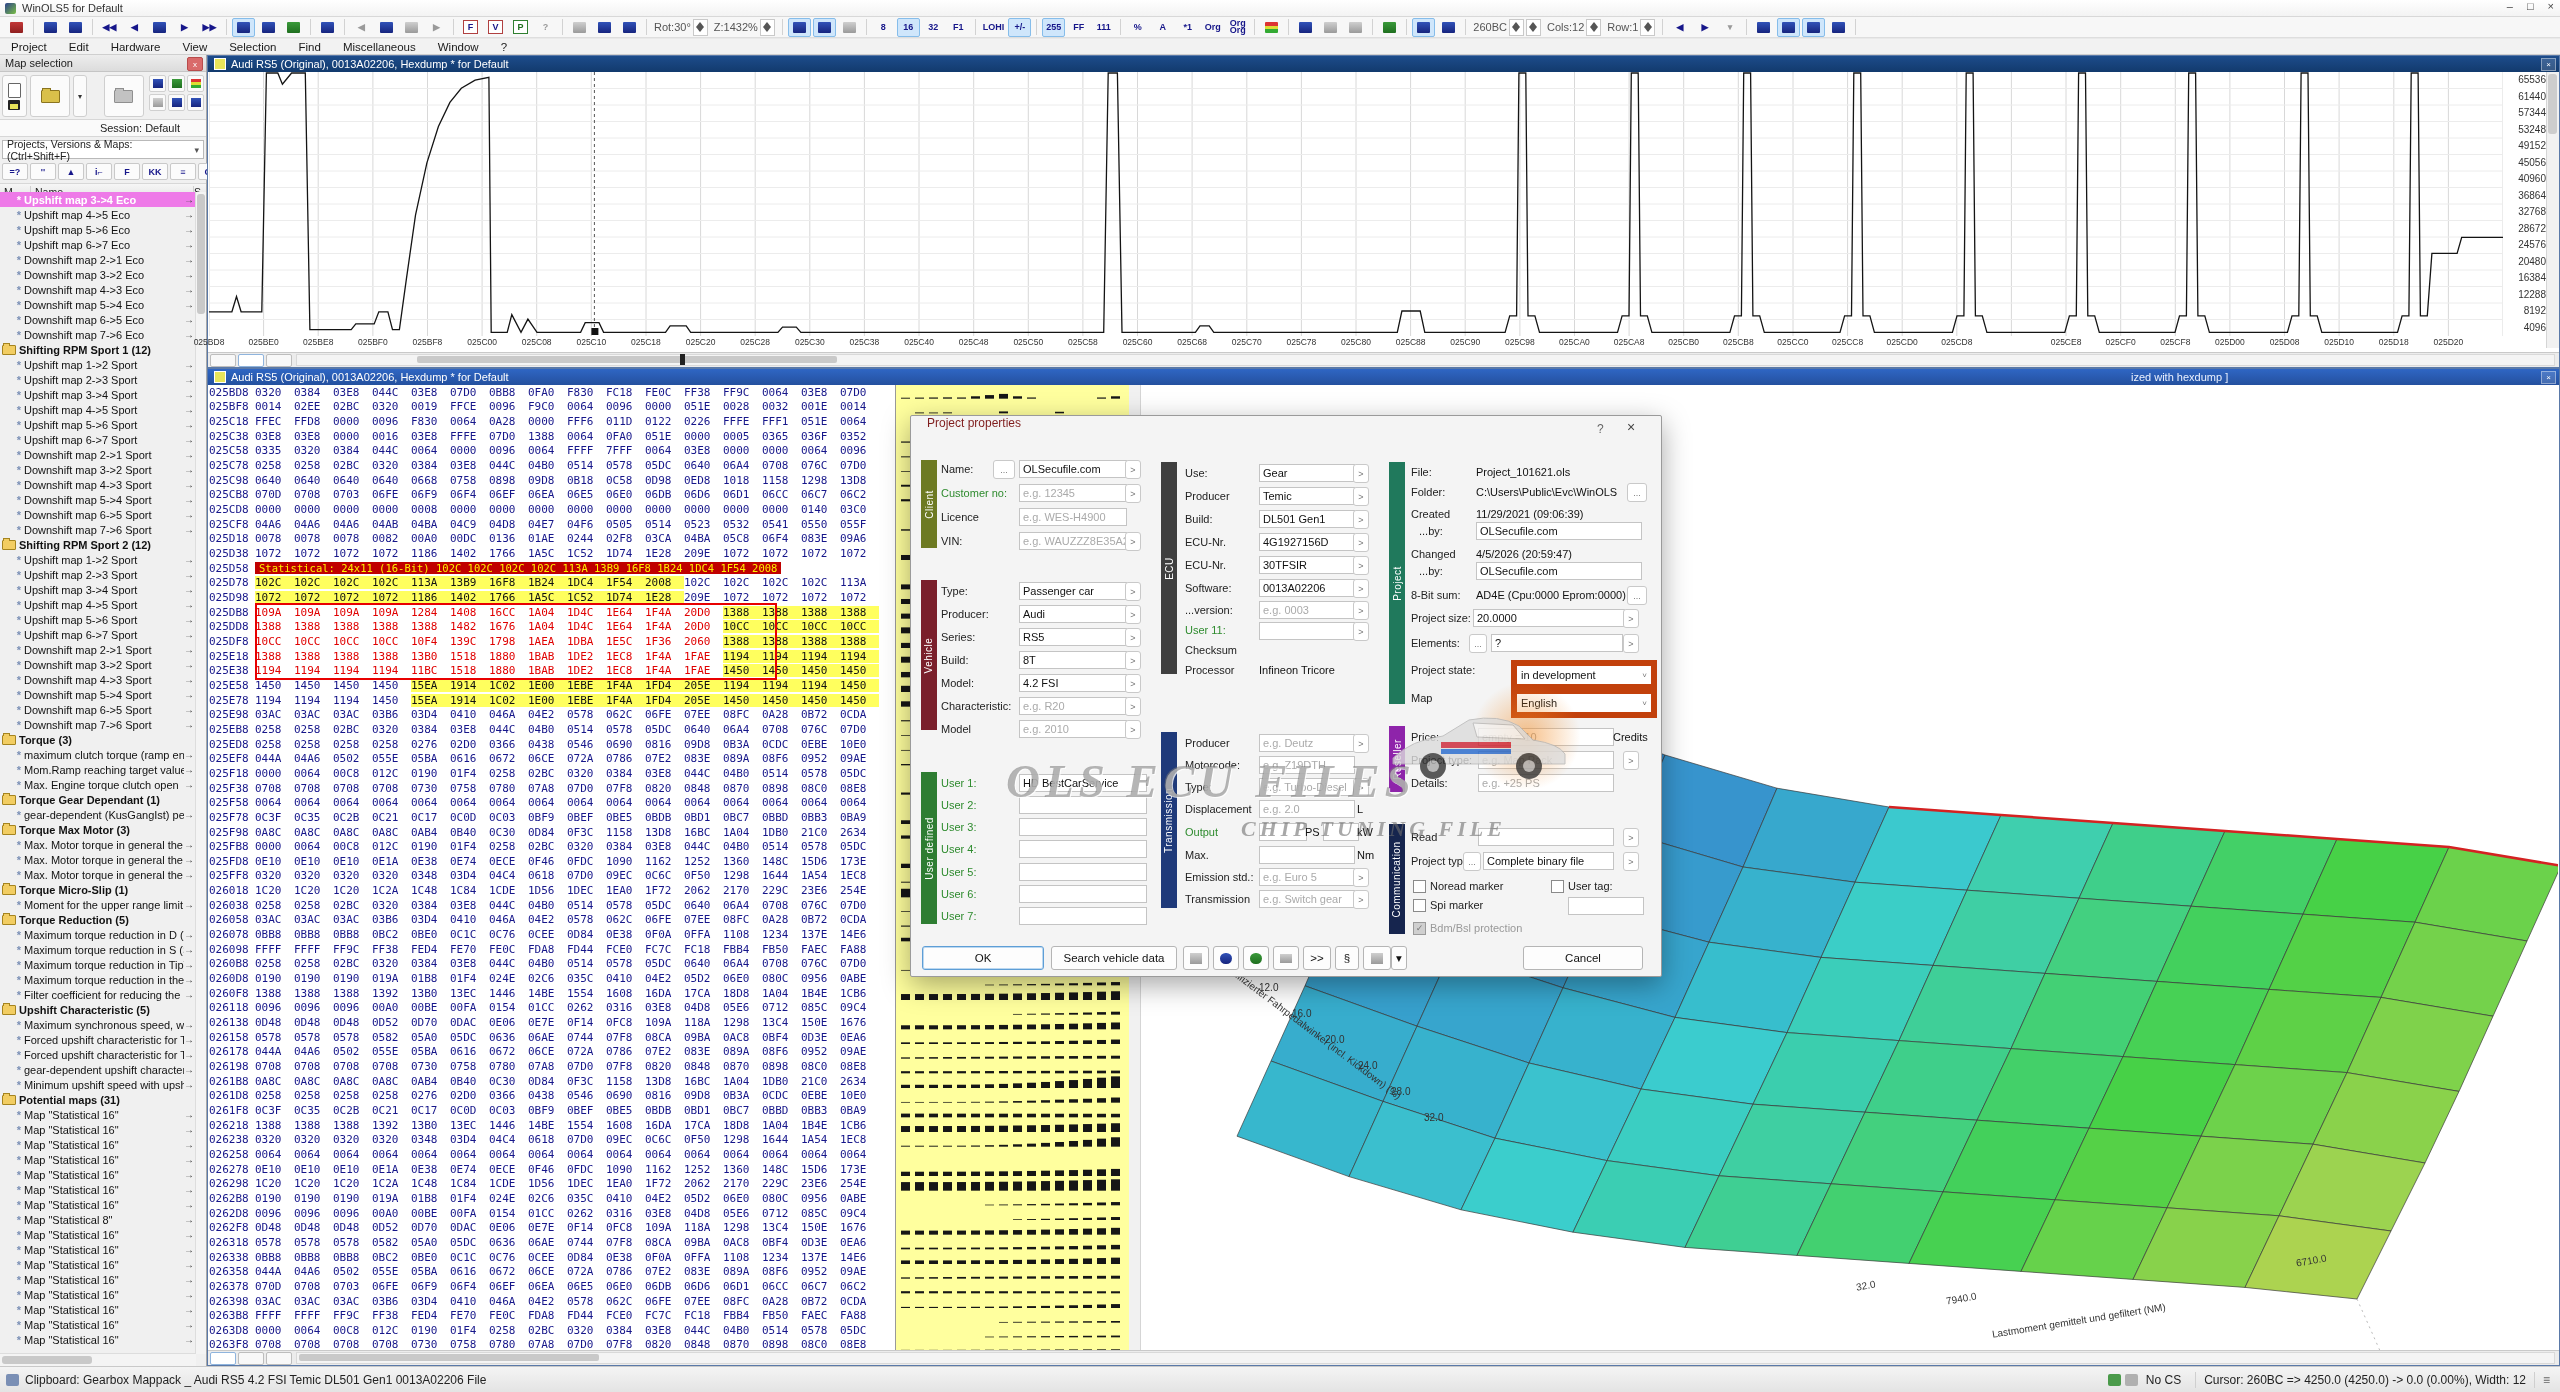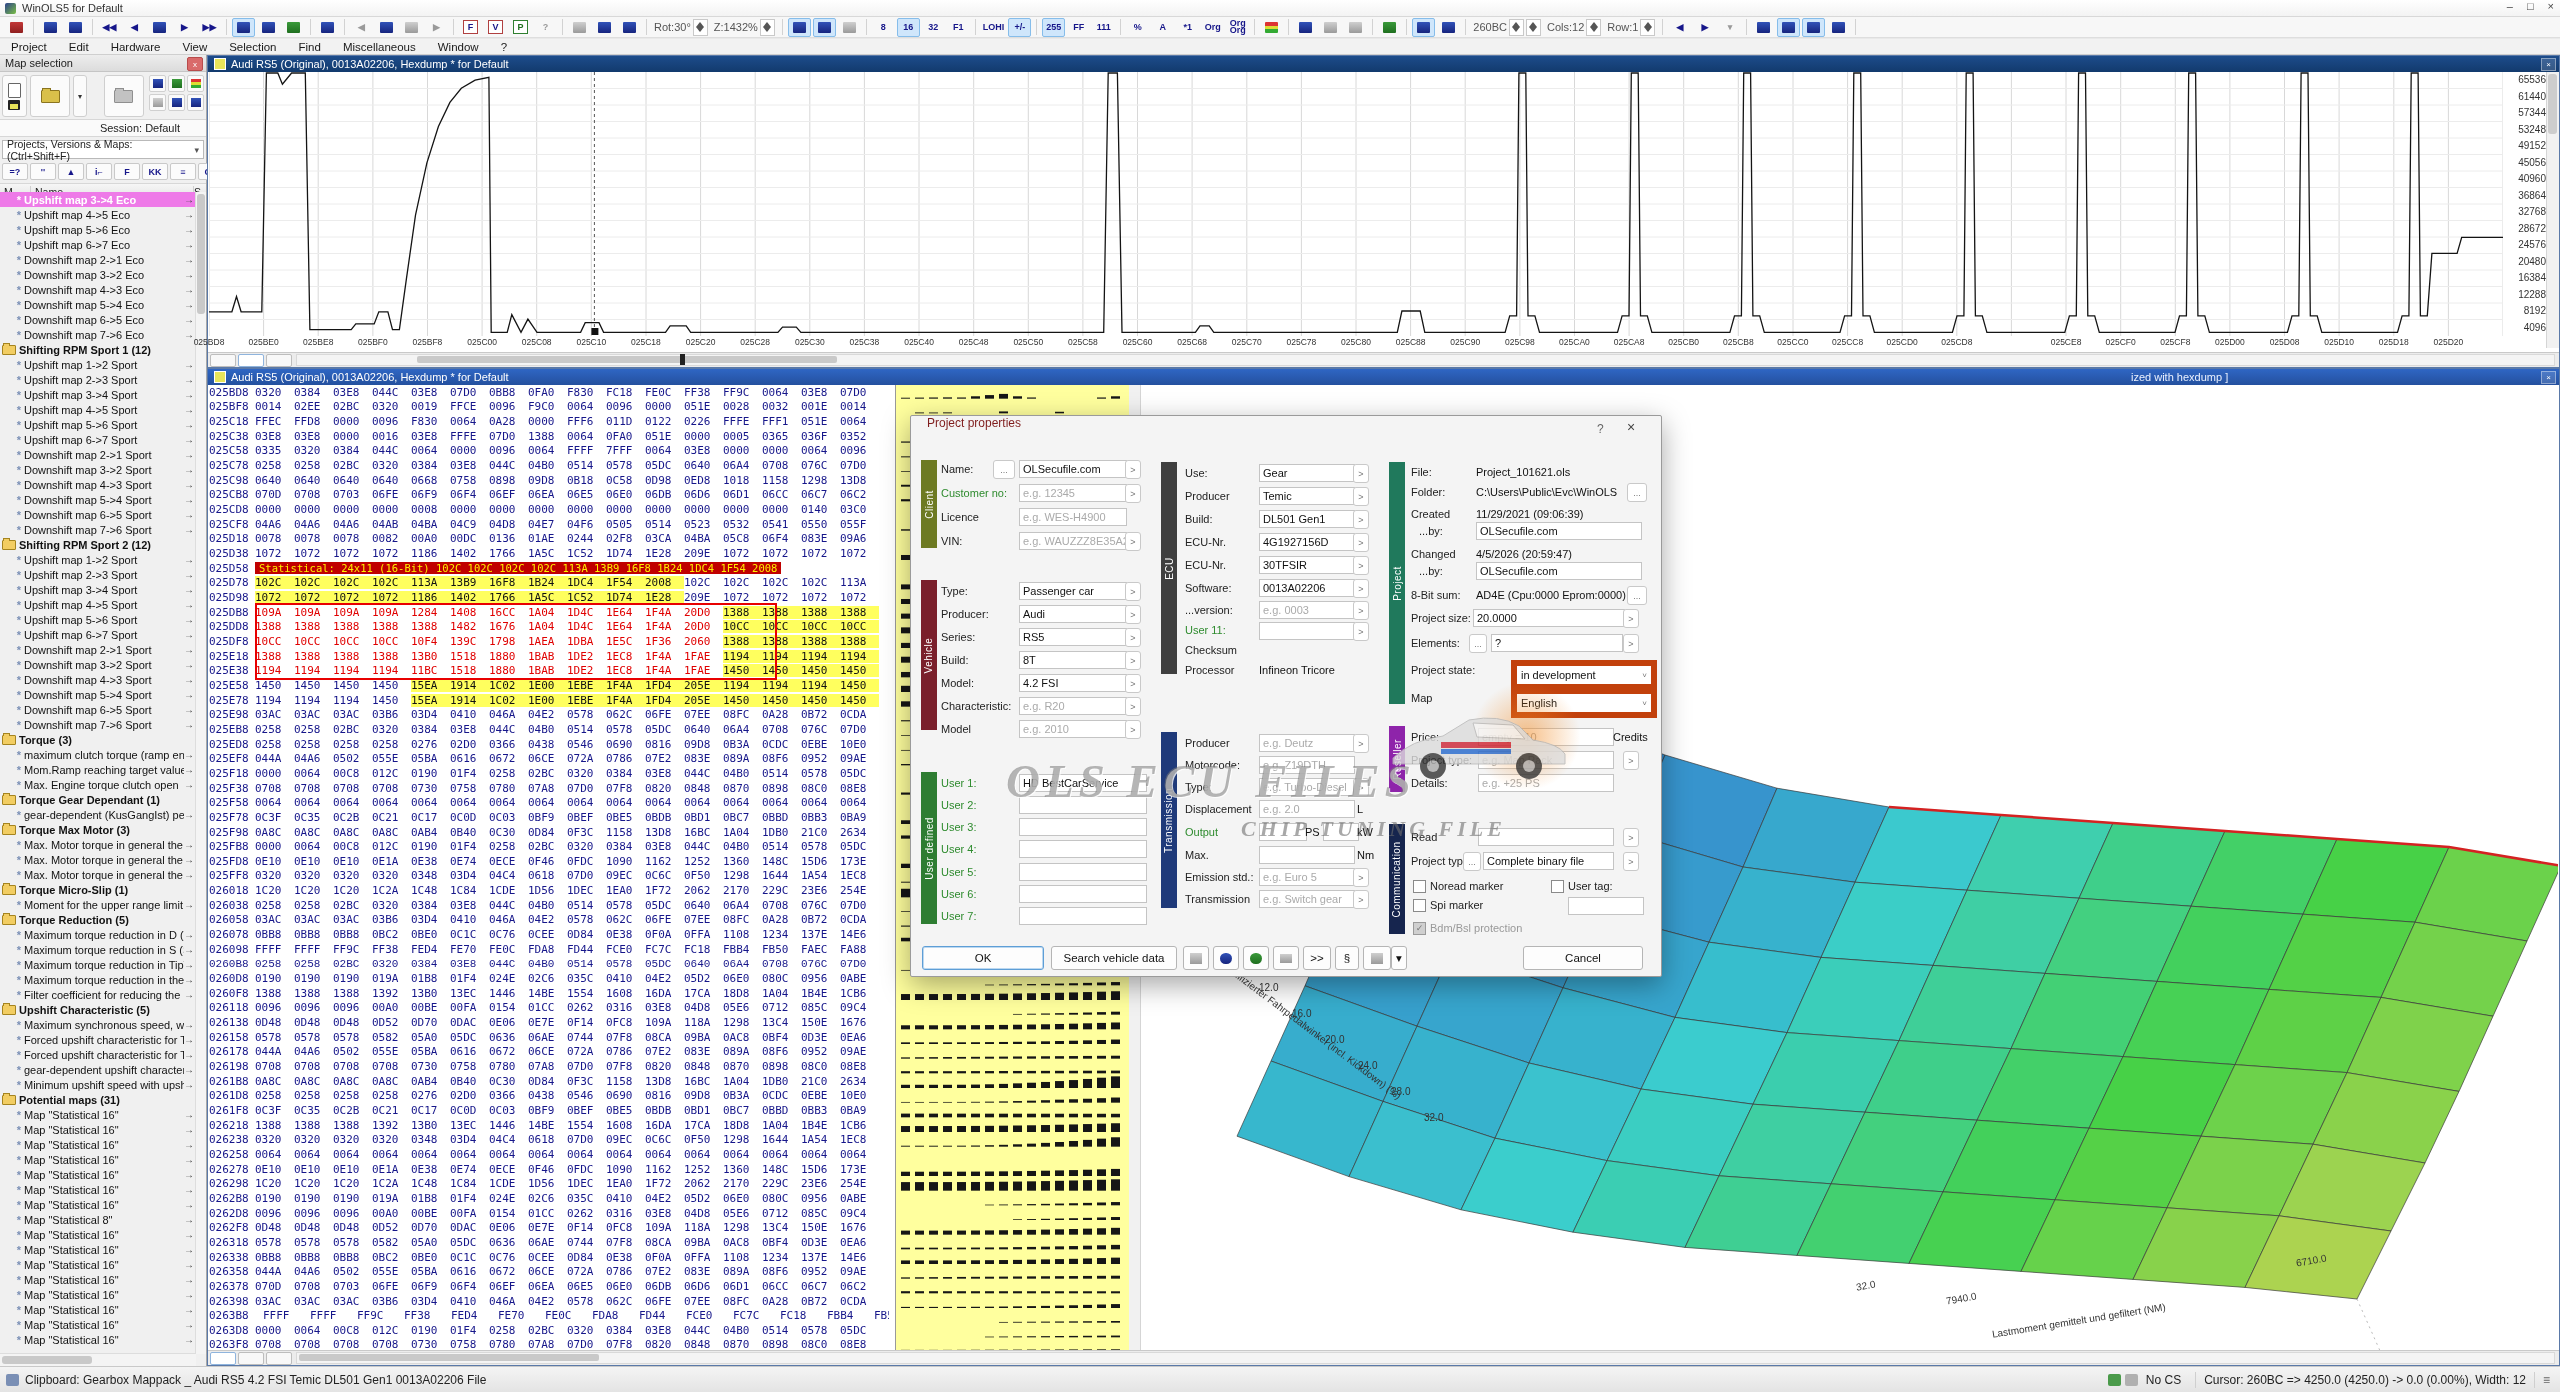--- a/index.html
+++ b/index.html
@@ -1615,21 +1615,21 @@
         <span class="hc">FDA8</span>
         <span class="hc">FD44</span>
         <span class="hc">FCE0</span>
         <span class="hc">FC7C</span>
         <span class="hc">FC18</span>
         <span class="hc">FBB4</span>
         <span class="hc">FB50</span>
         <span class="hc">FAEC</span>
         <span class="hc">FA88</span>
       </div>
-      <div class="hxr" style="height: 14.6667px; font-family: Liberation Mono, monospace;">
+      <div class="hxr" style="height: 14.6667px;">
         <span class="ha">0260B8</span>
         <span class="hc">0258</span>
         <span class="hc">0258</span>
         <span class="hc">02BC</span>
         <span class="hc">0320</span>
         <span class="hc">0384</span>
         <span class="hc">03E8</span>
         <span class="hc">044C</span>
         <span class="hc">04B0</span>
         <span class="hc">0514</span>
@@ -2071,21 +2071,21 @@
         <span class="hc">04E2</span>
         <span class="hc">0578</span>
         <span class="hc">062C</span>
         <span class="hc">06FE</span>
         <span class="hc">07EE</span>
         <span class="hc">08FC</span>
         <span class="hc">0A28</span>
         <span class="hc">0B72</span>
         <span class="hc">0CDA</span>
       </div>
-      <div class="hxr" style="height: 14.6667px; gap: 8px;">
+      <div class="hxr" style="height: 14.6667px;">
         <span class="ha">0263B8</span>
         <span class="hc">FFFF</span>
         <span class="hc">FFFF</span>
         <span class="hc">FF9C</span>
         <span class="hc">FF38</span>
         <span class="hc">FED4</span>
         <span class="hc">FE70</span>
         <span class="hc">FE0C</span>
         <span class="hc">FDA8</span>
         <span class="hc">FD44</span>

